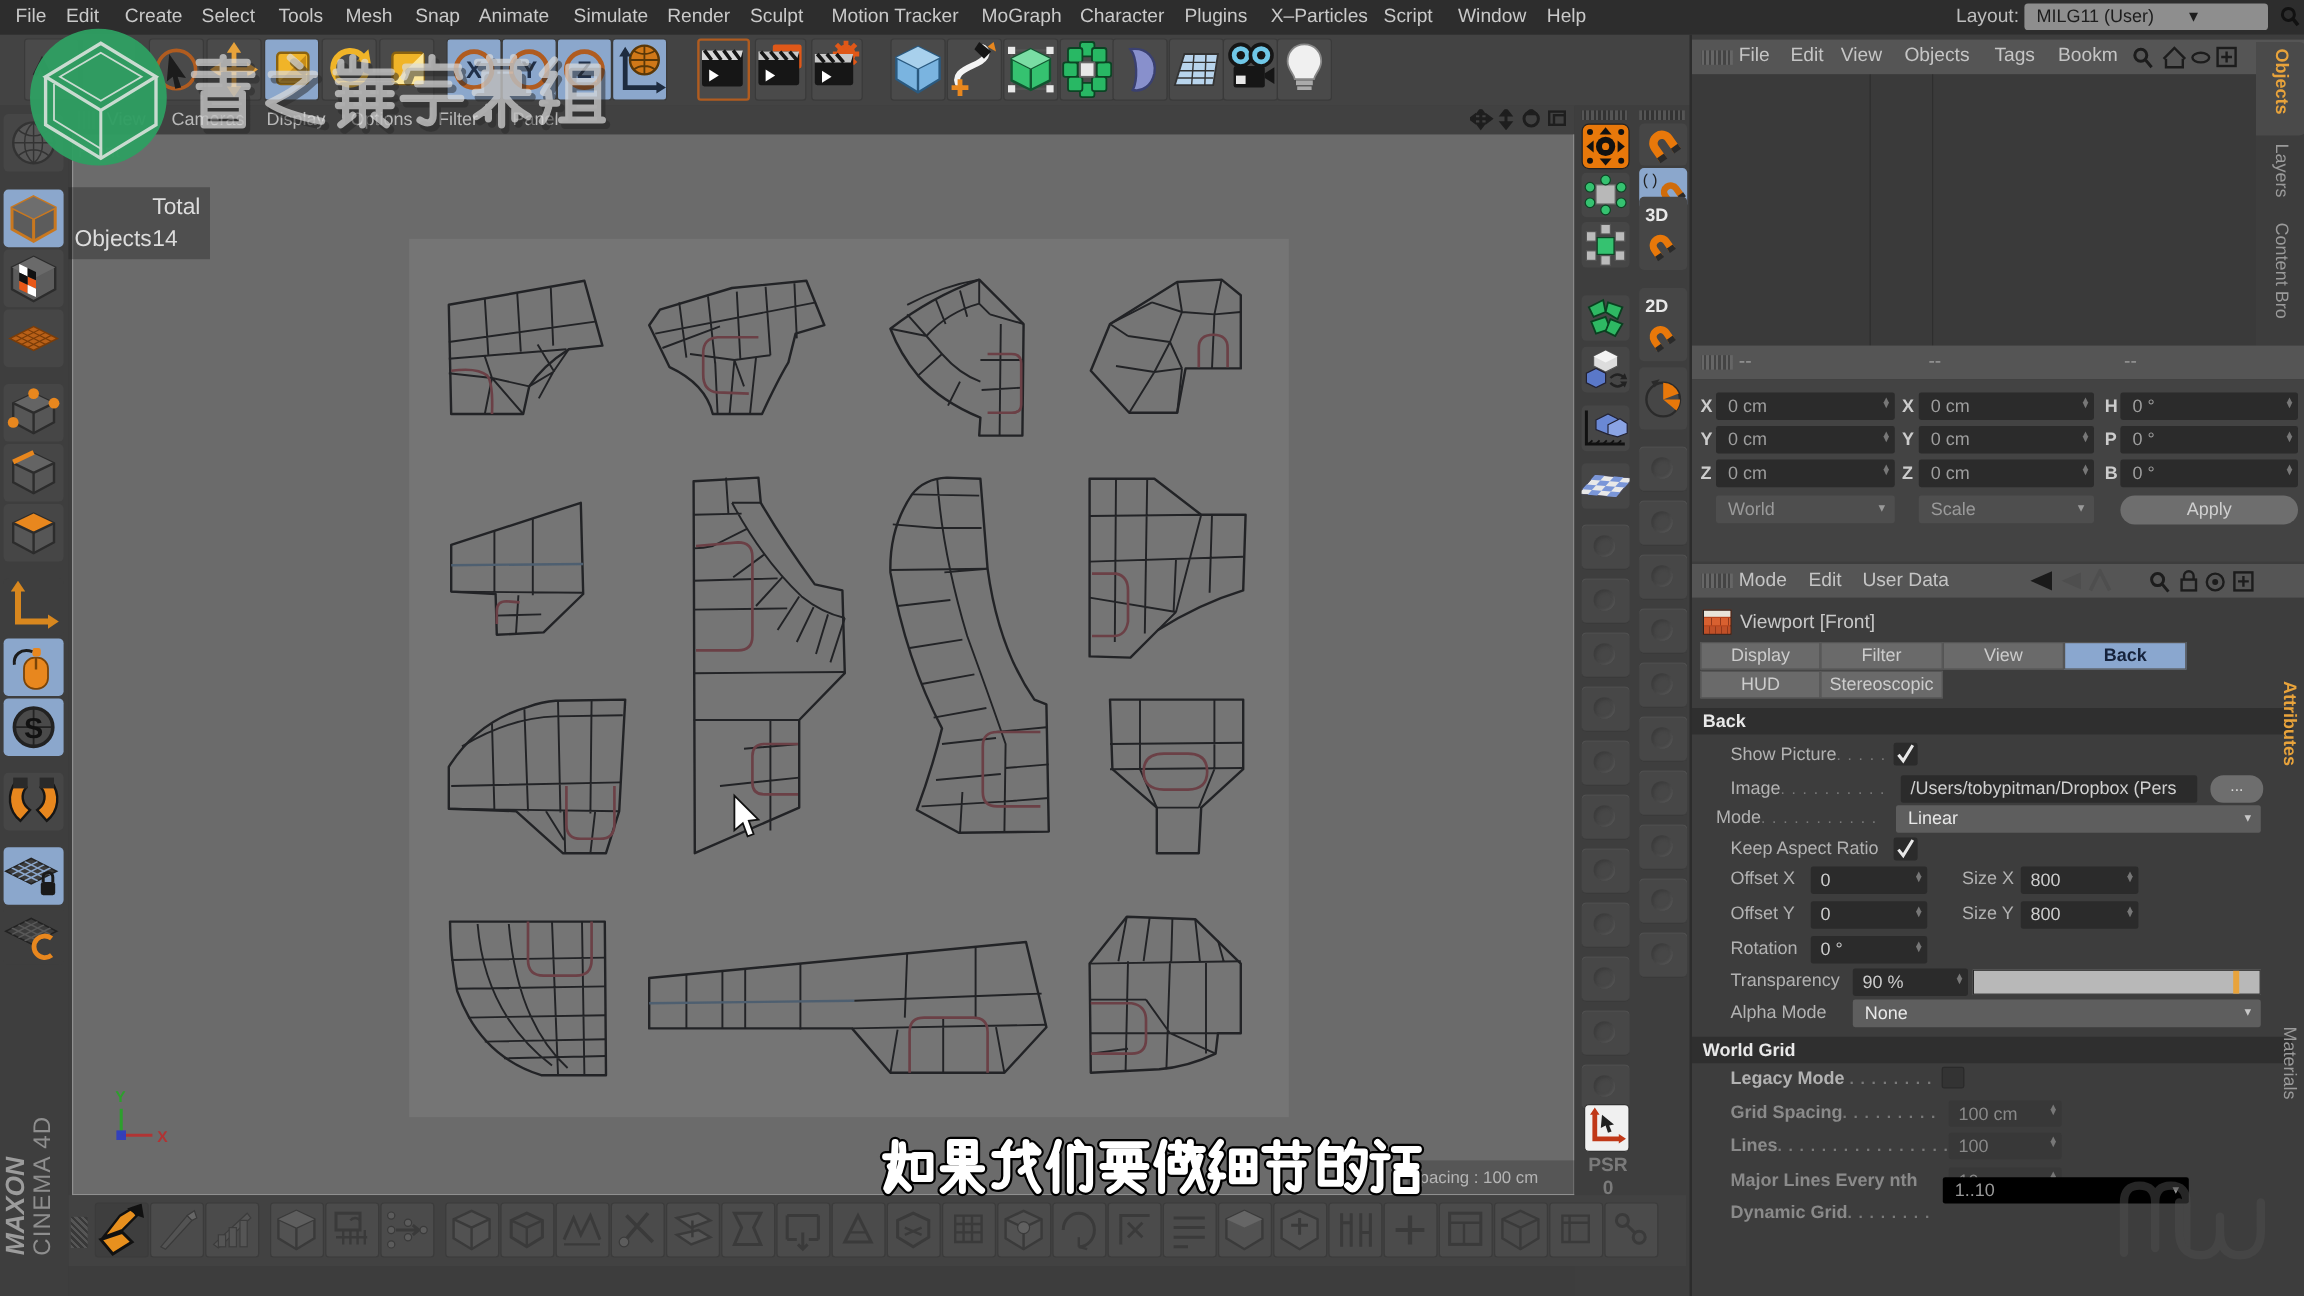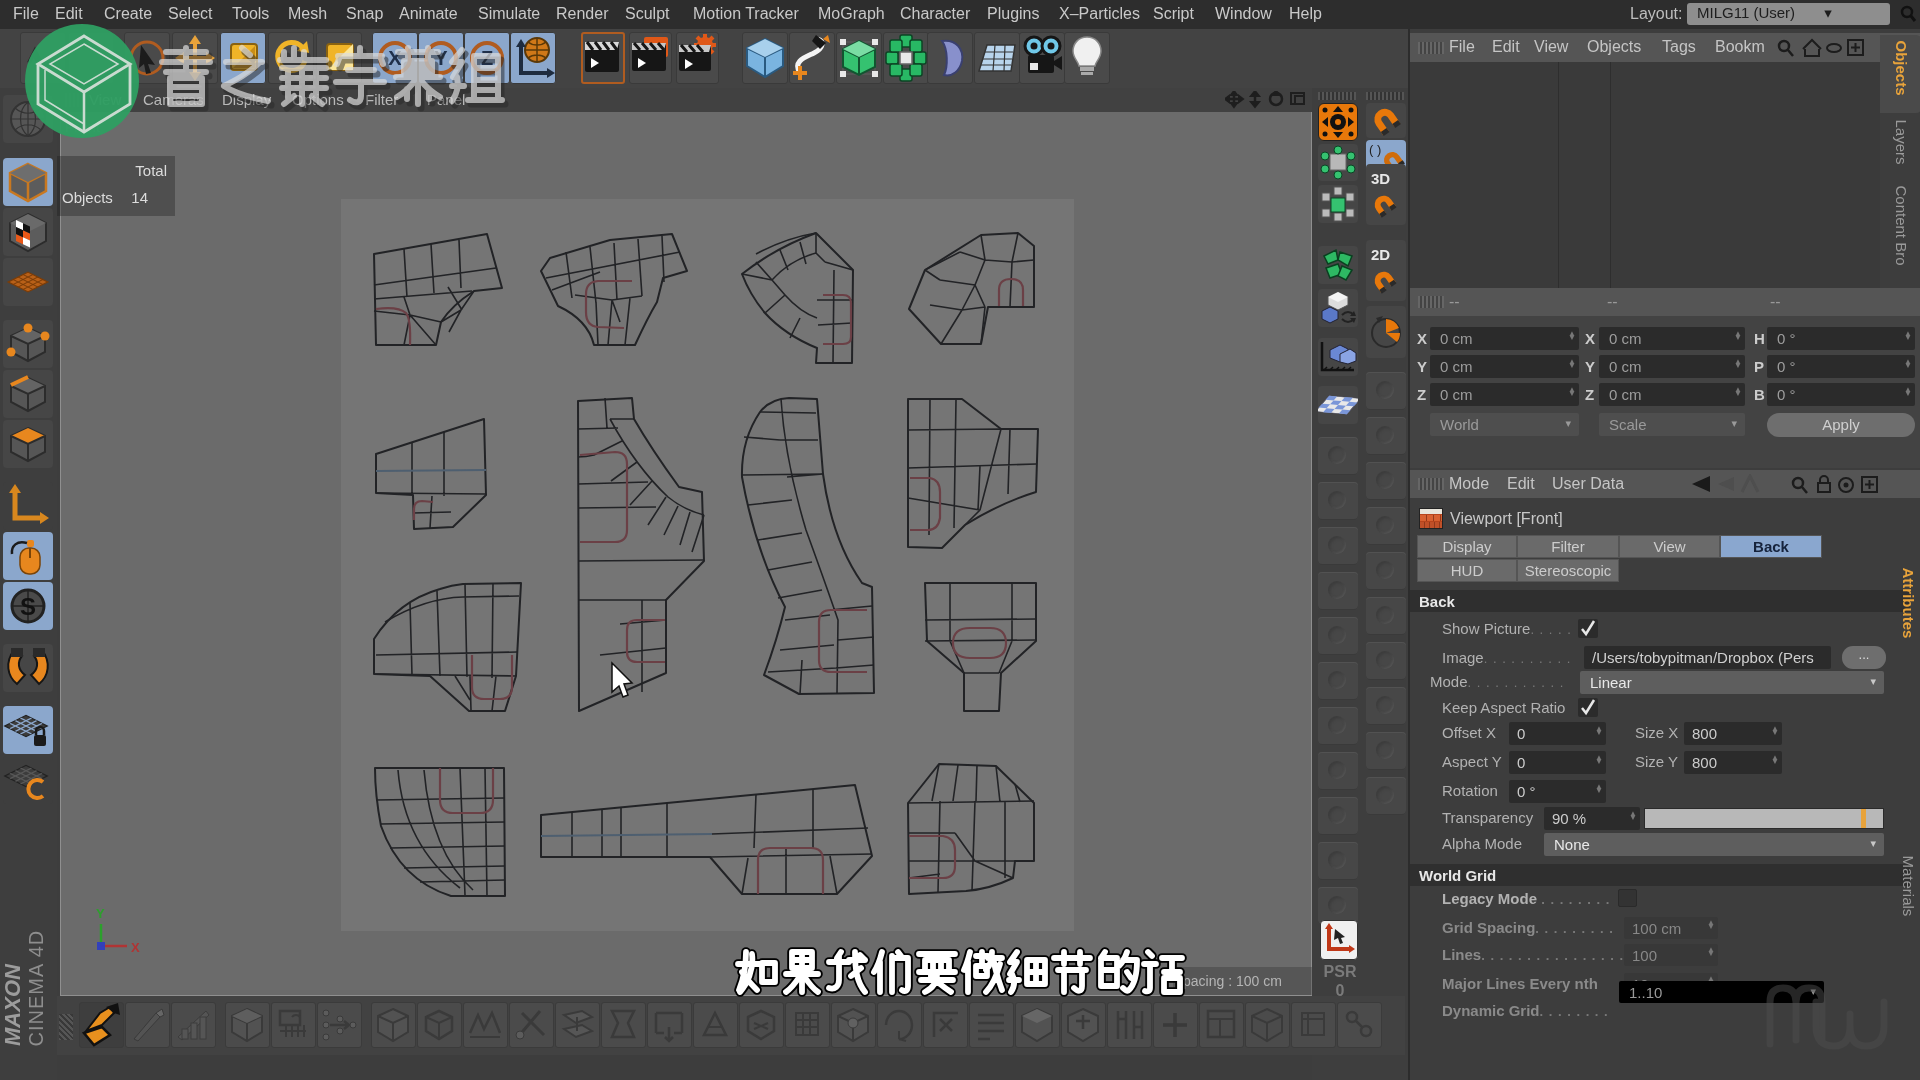--- a/index.html
+++ b/index.html
@@ -314,21 +314,21 @@
           <circle cx="51" cy="8" r="6" fill="none" stroke-width="2.5"></circle>
           <path d="M51 0 L55 4 L47 4Z"></path>
           <rect x="66" y="2" width="13" height="11" fill="none" stroke-width="2"></rect>
           <rect x="70" y="5" width="9" height="8" fill="#414141" stroke-width="2"></rect>
         </g>
       </svg>
   </div>
   <div class="abs viewport" id="viewport">
       <div class="imgrect"></div>
     <div style="position:absolute;left:4px;top:6px;color:#9a9a9a;font-size:15px">Front</div>
-    <div style="position:absolute;left:-4px;top:44px;width:118px;height:60px;background:rgba(30,30,30,0.35);color:#dcdcdc;font-size:15px">
+    <div style="position:absolute;left:-4px;top:44px;width:118px;height:60px;background:rgba(30,30,30,0.35);color:#dcdcdc;font-size:19px">
       <span style="position:absolute;right:8px;top:6px">Total</span>
       <span style="position:absolute;left:5px;top:33px">Objects</span>
       <span style="position:absolute;right:27px;top:33px">14</span>
     </div>
     <div style="position:absolute;left:1112px;top:855px;width:146px;height:28px;background:rgba(25,25,25,0.25)"></div>
       <div style="position:absolute;left:1122px;top:861px;color:#b5b5b5;font-size:14px">pacing : 100 cm</div>
     <svg style="position:absolute;left:32px;top:792px" width="54" height="56" viewBox="0 0 54 56">
         <line x1="8" y1="42" x2="8" y2="20" stroke="#2ca02c" stroke-width="2.5"></line>
         <line x1="8" y1="42" x2="34" y2="42" stroke="#b03434" stroke-width="2.5"></line>
         <text x="3" y="14" fill="#2ca02c" font-size="13" font-weight="bold" font-family="Liberation Sans">Y</text>
@@ -686,21 +686,21 @@
     <div class="lbl" style="left:32px;top:695px">Offset X</div>
     <div class="field" style="left:99px;top:693px;width:97px;height:23px;color:#ccc">
         <span style="position:absolute;left:8px;top:3px">0</span>
         <span class="stepper" style="right:2px;top:5px">▲<br>▼</span>
       </div>
     <div class="lbl" style="left:225px;top:695px">Size X</div>
     <div class="field" style="left:274px;top:693px;width:98px;height:23px;color:#ccc">
         <span style="position:absolute;left:8px;top:3px">800</span>
         <span class="stepper" style="right:2px;top:5px">▲<br>▼</span>
       </div>
-    <div class="lbl" style="left:32px;top:724px">Aspect Y</div>
+    <div class="lbl" style="left:32px;top:724px">Offset Y</div>
     <div class="field" style="left:99px;top:722px;width:97px;height:23px;color:#ccc">
         <span style="position:absolute;left:8px;top:3px">0</span>
         <span class="stepper" style="right:2px;top:5px">▲<br>▼</span>
       </div>
     <div class="lbl" style="left:225px;top:724px">Size Y</div>
     <div class="field" style="left:274px;top:722px;width:98px;height:23px;color:#ccc">
         <span style="position:absolute;left:8px;top:3px">800</span>
         <span class="stepper" style="right:2px;top:5px">▲<br>▼</span>
       </div>
     <div class="lbl" style="left:32px;top:753px">Rotation</div>

